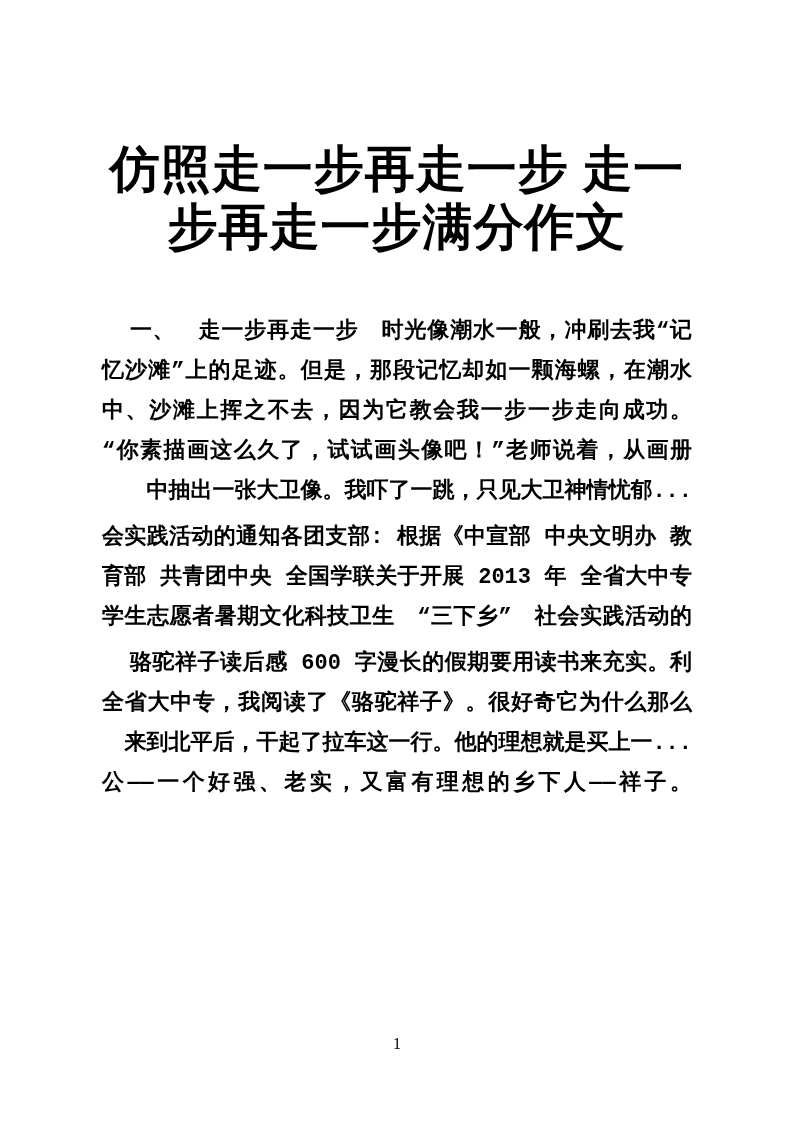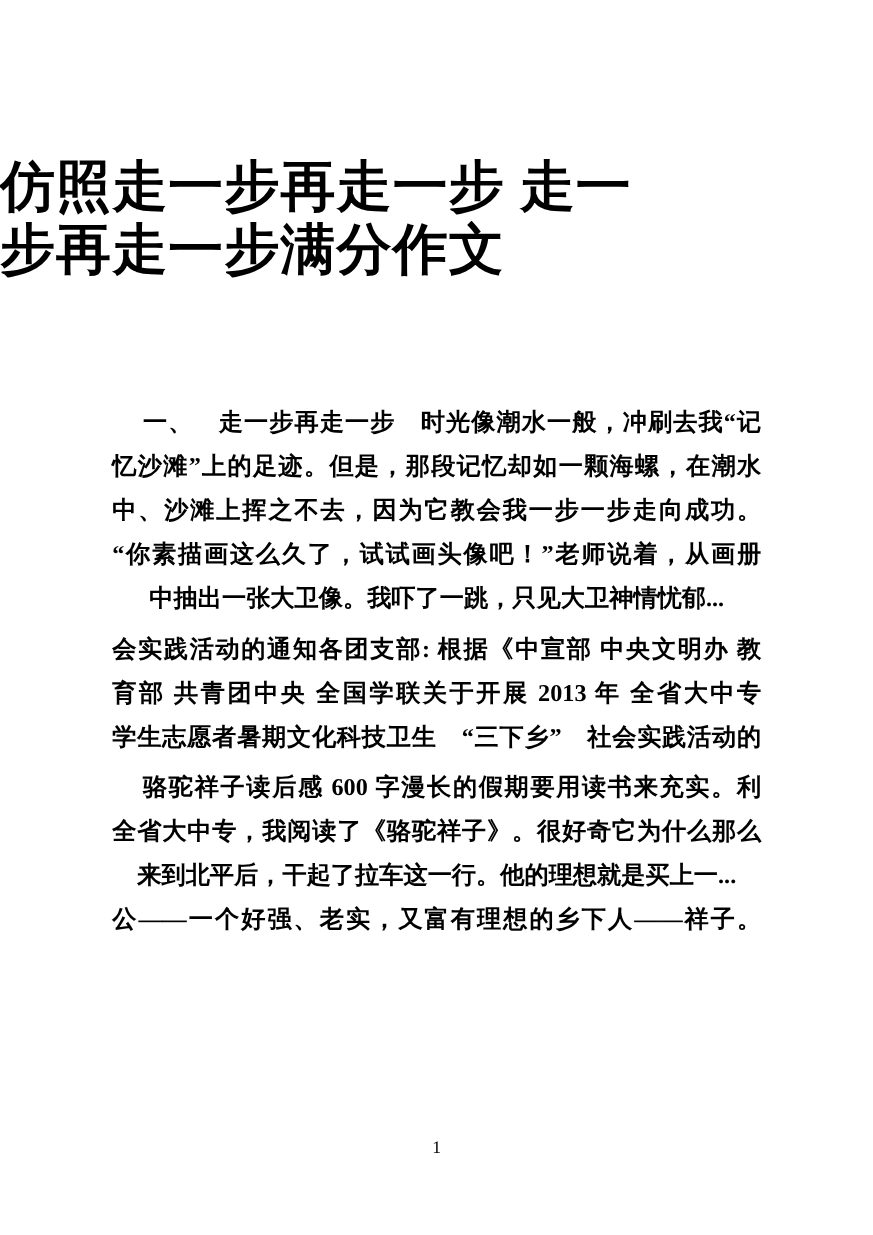--- a/index.html
+++ b/index.html
@@ -13,45 +13,46 @@
     height: 1123px;
     margin: 0 auto;
     background: #ffffff;
     color: #000000;
     font-family: "Liberation Serif", "DejaVu Serif", serif;
     overflow: hidden;
   }
   .doc-title {
     margin: 0;
     padding-top: 140px;
-    text-align: left;
+    text-align: center;
     font-size: 50px;
     line-height: 58px;
     font-weight: 700;
     letter-spacing: 1px;
   }
   .title-line {
     display: block;
     white-space: pre;
   }
   .doc-body {
     width: 590px;
-    margin: 108px auto 0 auto;
+    margin: 56px auto 0 auto;
     font-size: 22px;
     line-height: 40px;
     font-weight: 700;
+    font-family: Liberation Mono, monospace;
   }
   .para {
     margin: 0 0 6px 0;
     padding: 0;
   }
   .line {
     display: block;
     white-space: pre-wrap;
-    text-align: center;
+    text-align: right;
   }
   .line.fill {
     text-align: justify;
     text-align-last: justify;
     text-justify: inter-character;
   }
   .line.indent {
     text-indent: 28px;
   }
   .page-number {

